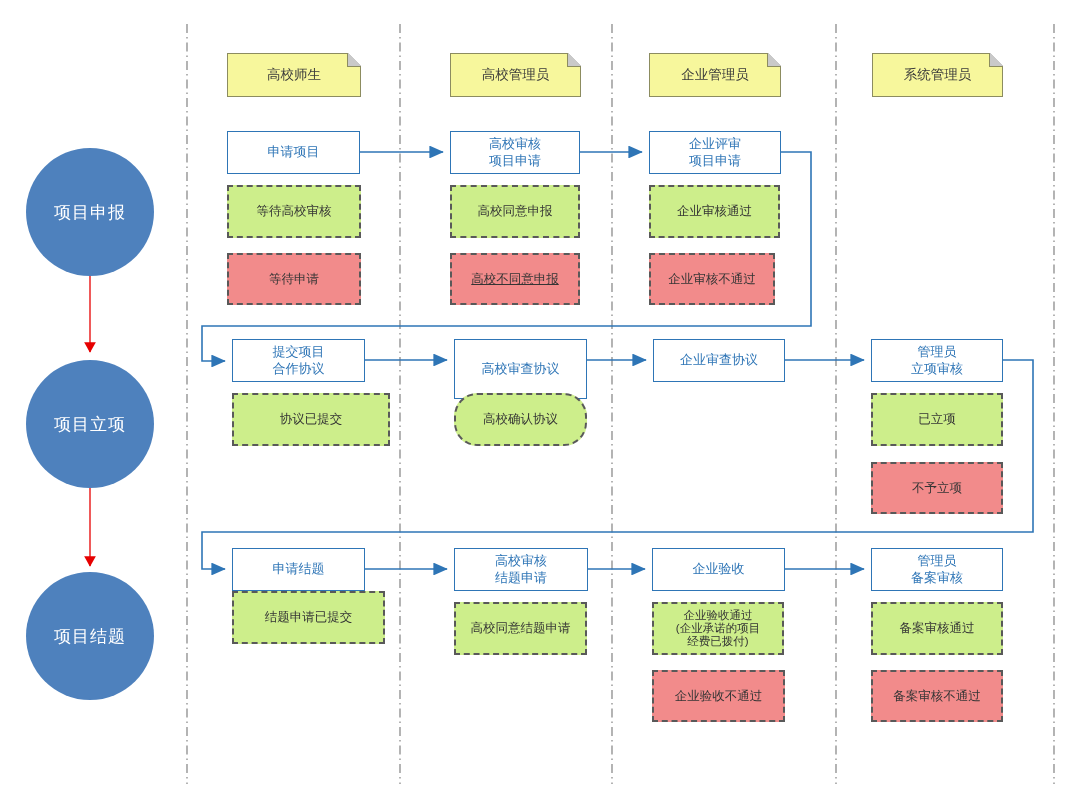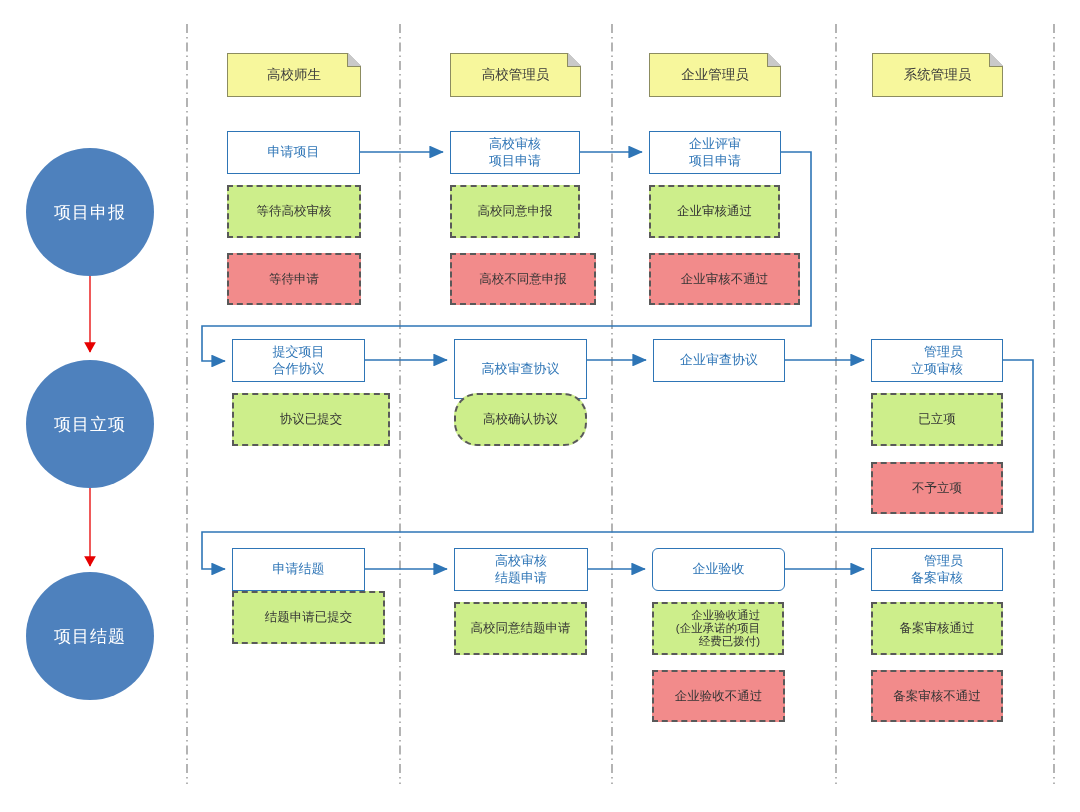--- a/index.html
+++ b/index.html
@@ -1,21 +1,21 @@
 <!DOCTYPE html>
 <html><head>
 <meta charset="utf-8">
 <style>
   html,body{margin:0;padding:0;background:#ffffff;}
   body{font-family:"Liberation Sans","DejaVu Sans",sans-serif;}
   #stage{position:relative;width:1080px;height:812px;background:#ffffff;overflow:hidden;}
   #wires{position:absolute;left:0;top:0;width:1080px;height:812px;}
 
   .node{position:absolute;display:flex;align-items:center;justify-content:center;
-        text-align:right;white-space:pre-line;box-sizing:border-box;}
+        text-align:center;white-space:pre-line;box-sizing:border-box;}
 
   .phase{border-radius:50%;background:#4E81BD;color:#ffffff;font-size:17px;letter-spacing:1px;}
 
   .note{background:#F7F79C;border:1px solid #8C8C60;color:#3a3a3a;font-size:13.5px;}
   .note::after{content:"";position:absolute;top:-1px;right:-1px;width:14px;height:14px;
         background:linear-gradient(to bottom left,#ffffff 49%,#c9c9c9 50%);
         border-left:1px solid #8C8C60;border-bottom:1px solid #8C8C60;box-sizing:border-box;}
 
   .proc{background:#ffffff;border:1.6px solid #2E75B6;color:#2E75B6;font-size:13px;line-height:1.3;}
 
@@ -78,39 +78,39 @@
   <div class="node proc" style="left:450px;top:131px;width:130px;height:43px;"><span>高校审核
 项目申请</span></div>
   <div class="node proc" style="left:649px;top:131px;width:132px;height:43px;"><span>企业评审
 项目申请</span></div>
 
   <div class="node status green" style="left:227px;top:185px;width:134px;height:53px;"><span>等待高校审核</span></div>
   <div class="node status green" style="left:450px;top:185px;width:130px;height:53px;"><span>高校同意申报</span></div>
   <div class="node status green" style="left:649px;top:185px;width:131px;height:53px;"><span>企业审核通过</span></div>
 
   <div class="node status red" style="left:227px;top:253px;width:134px;height:52px;"><span>等待申请</span></div>
-  <div class="node status red" style="left:450px;top:253px;width:146px;height:52px;"><span>高校不同意申报</span></div>
-  <div class="node status red" style="left:649px;top:253px;width:151px;height:52px;"><span>企业审核不通过</span></div>
+  <div class="node status red" style="left:450px;top:253px;width:130px;height:52px;text-decoration:underline;"><span>高校不同意申报</span></div>
+  <div class="node status red" style="left:649px;top:253px;width:126px;height:52px;"><span>企业审核不通过</span></div>
 
   <div class="node proc" style="left:232px;top:339px;width:133px;height:43px;"><span>提交项目
 合作协议</span></div>
   <div class="node proc" style="left:454px;top:339px;width:133px;height:60px;"><span>高校审查协议</span></div>
   <div class="node proc" style="left:653px;top:339px;width:132px;height:43px;"><span>企业审查协议</span></div>
   <div class="node proc" style="left:871px;top:339px;width:132px;height:43px;"><span>管理员
 立项审核</span></div>
 
   <div class="node status green" style="left:232px;top:393px;width:158px;height:53px;"><span>协议已提交</span></div>
   <div class="node status green" style="left:454px;top:393px;width:133px;height:53px;border-radius:23px;"><span>高校确认协议</span></div>
   <div class="node status green" style="left:871px;top:393px;width:132px;height:53px;"><span>已立项</span></div>
   <div class="node status red" style="left:871px;top:462px;width:132px;height:52px;"><span>不予立项</span></div>
 
   <div class="node proc" style="left:232px;top:548px;width:133px;height:43px;"><span>申请结题</span></div>
   <div class="node proc" style="left:454px;top:548px;width:134px;height:43px;"><span>高校审核
 结题申请</span></div>
-  <div class="node proc" style="left:652px;top:548px;width:133px;height:43px;border-radius:6px;"><span>企业验收</span></div>
+  <div class="node proc" style="left:652px;top:548px;width:133px;height:43px;"><span>企业验收</span></div>
   <div class="node proc" style="left:871px;top:548px;width:132px;height:43px;"><span>管理员
 备案审核</span></div>
 
   <div class="node status green" style="left:232px;top:591px;width:153px;height:53px;"><span>结题申请已提交</span></div>
   <div class="node status green" style="left:454px;top:602px;width:133px;height:53px;"><span>高校同意结题申请</span></div>
   <div class="node status green" style="left:652px;top:602px;width:132px;height:53px;font-size:11.5px;line-height:1.15;"><span>企业验收通过
 (企业承诺的项目
 经费已拨付)</span></div>
   <div class="node status green" style="left:871px;top:602px;width:132px;height:53px;"><span>备案审核通过</span></div>
 

